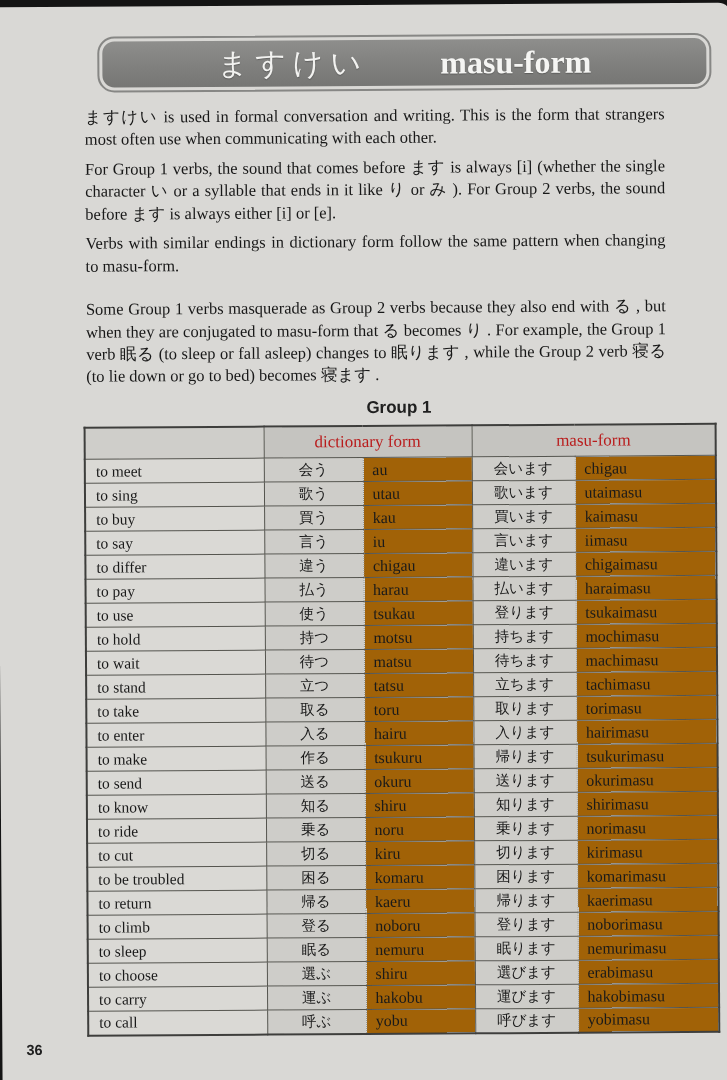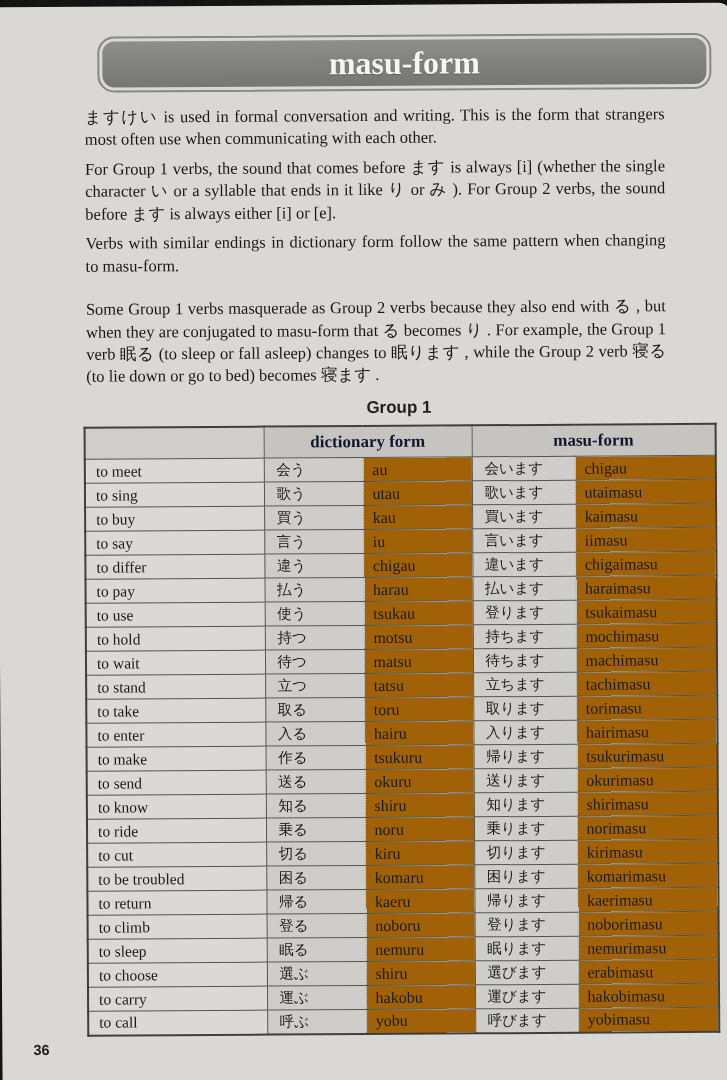--- a/index.html
+++ b/index.html
@@ -103,67 +103,68 @@
     table-layout: fixed;
     border: 2px solid #3e3e3c;
   }
   .verb-table th, .verb-table td {
     border: 1px solid #55554f;
     overflow: hidden;
     white-space: nowrap;
   }
   .verb-table thead th {
     background: #c5c4c0;
-    font-weight: bold;
+    font-weight: normal;
     font-size: 17px;
     height: 28px;
     text-align: center;
-    color: #0f172a;
+    color: #b91c1c;
   }
   .verb-table thead th.empty { background: #cfceca; }
   .verb-table tbody tr { height: 24px; }
   .col-en {
     text-align: left;
     padding-left: 10px;
     background: #dad9d5;
     font-size: 15.5px;
   }
   .col-dict_jp, .col-masu_jp {
-    text-align: left;
+    text-align: center;
     background: #cecdc9;
     font-size: 14.5px;
     padding: 0 12px;
     border-right: 1px dotted #8e8e88 !important;
   }
   .col-dict_ro, .col-masu_ro {
     text-align: left;
     padding-left: 9px;
     background: #a16207;
     font-size: 16px;
     border-left: 1px dotted #8e8e88 !important;
   }
 
   
   .page-number {
     position: absolute;
-    left: 31px;
+    left: 24px;
     top: 1035px;
     font-family: "Liberation Sans", sans-serif;
     font-weight: bold;
     font-size: 14.5px;
     color: #1f1f1f;
   }
 </style>
 </head>
 <body>
 
 <div class="page">
 
   <div class="title-bar-outer">
     <div class="title-bar-inner">
+      <span class="title-jp">ますけい</span>
       <span class="title-en">masu-form</span>
     </div>
   </div>
 
   <div class="text-block">
     <p>ますけい is used in formal conversation and writing. This is the form that strangers most often use when communicating with each other.</p>
     <p>For Group 1 verbs, the sound that comes before ます is always [i] (whether the single character い or a syllable that ends in it like り or み ). For Group 2 verbs, the sound before ます is always either [i] or [e].</p>
     <p>Verbs with similar endings in dictionary form follow the same pattern when changing to masu-form.</p>
     <p class="spaced">Some Group 1 verbs masquerade as Group 2 verbs because they also end with る , but when they are conjugated to masu-form that る becomes り . For example, the Group 1 verb 眠る (to sleep or fall asleep) changes to 眠ります , while the Group 2 verb 寝る (to lie down or go to bed) becomes 寝ます .</p>
   </div>

